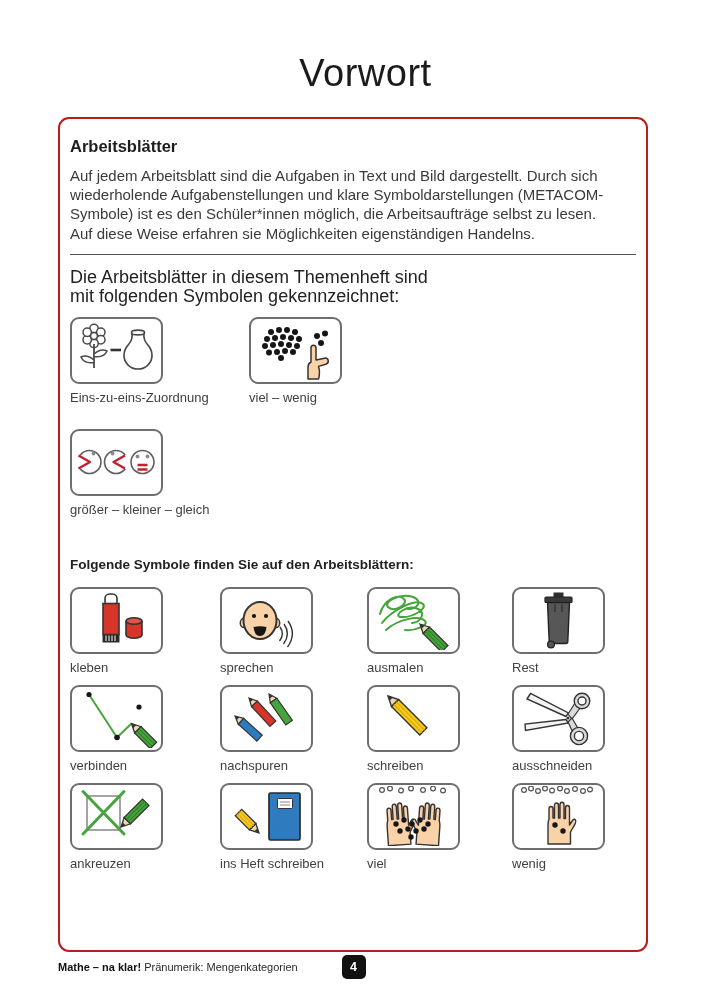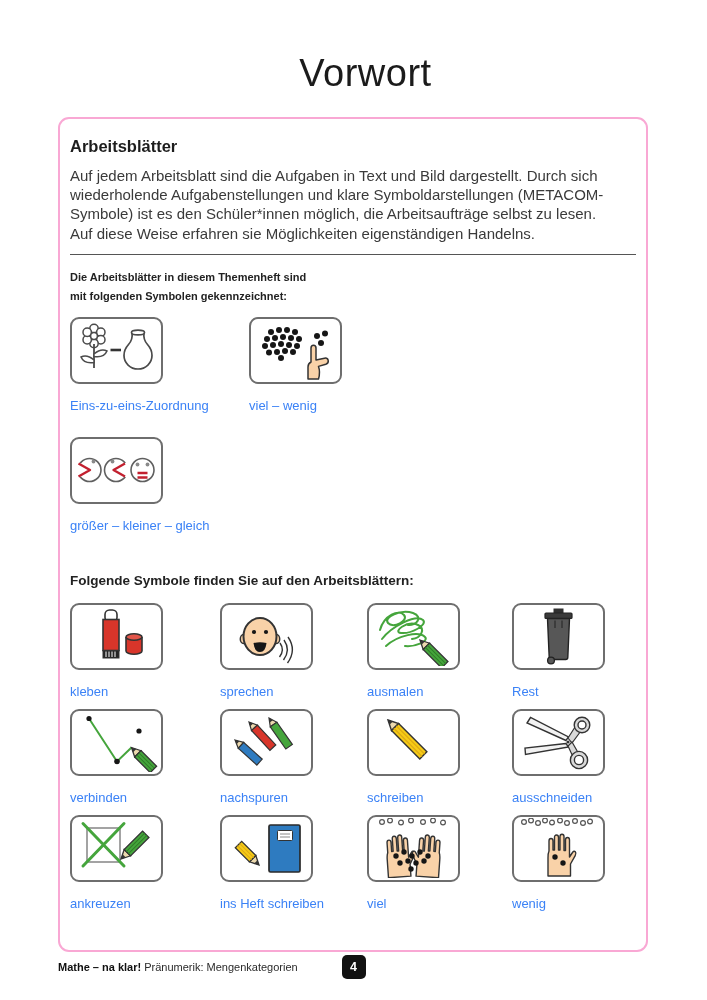--- a/index.html
+++ b/index.html
@@ -1,28 +1,28 @@
 <!DOCTYPE html>
 <html><head>
 <meta charset="utf-8">
 <style>
   html,body{margin:0;padding:0;background:#ffffff;}
   body{width:707px;height:1000px;position:relative;font-family:"Liberation Sans","DejaVu Sans",sans-serif;color:#3a3a3a;}
   .page-title{position:absolute;top:52px;left:12px;width:707px;text-align:center;font-size:38px;font-weight:400;color:#1b1b1b;letter-spacing:.5px;margin:0;}
-  .content-box{position:absolute;top:117px;left:58px;width:590px;height:835px;border:2px solid #f9a8d4;border-radius:11px;box-sizing:border-box;padding:12px 10px 0 10px;background:#fff;}
+  .content-box{position:absolute;top:117px;left:58px;width:590px;height:835px;border:2px solid #b91c1c;border-radius:11px;box-sizing:border-box;padding:12px 10px 0 10px;background:#fff;}
   .intro-heading{font-size:16.5px;font-weight:bold;color:#1d1d1d;margin:6px 0 10px 0;}
   .intro-body{font-size:15px;line-height:19.2px;color:#3a3a3a;}
   .divider{border:none;border-top:1.6px solid #555;margin:11px 0 13px 0;}
-  .bold-line{font-size:11px;font-weight:bold;color:#222;line-height:19px;}
+  .bold-line{font-size:18px;font-weight:normal;color:#222;line-height:19px;}
   .sym-row{display:flex;margin-top:11px;}
   .sym-row2{margin-top:24px;}
   .sym-item{display:flex;flex-direction:column;}
   .sym-item.w1{width:179px;}
   .icon-box{width:93px;height:67px;border:2px solid #6e6e6e;border-radius:9px;box-sizing:border-box;background:#fff;display:flex;align-items:center;justify-content:center;}
-  .sym-caption{font-size:13px;color:#3b82f6;margin-top:14px;}
+  .sym-caption{font-size:13px;color:#404040;margin-top:6px;}
   .grid-heading{font-size:13.5px;font-weight:bold;color:#222;margin-top:40px;}
   .sym-grid{margin-top:15px;display:grid;grid-template-columns:150px 147px 145px 1fr;row-gap:10px;justify-items:start;}
   .page-footer-credit{position:absolute;left:58px;top:961px;font-size:11px;color:#2a2a2a;}
   .page-footer-credit b{color:#111;}
   .page-badge{position:absolute;left:50%;margin-left:-12px;top:955px;width:24px;height:24px;background:#121212;border-radius:5px;color:#fff;font-size:12.5px;font-weight:bold;line-height:24px;text-align:center;}
   svg{display:block;}
 </style>
 </head>
 <body>
 

